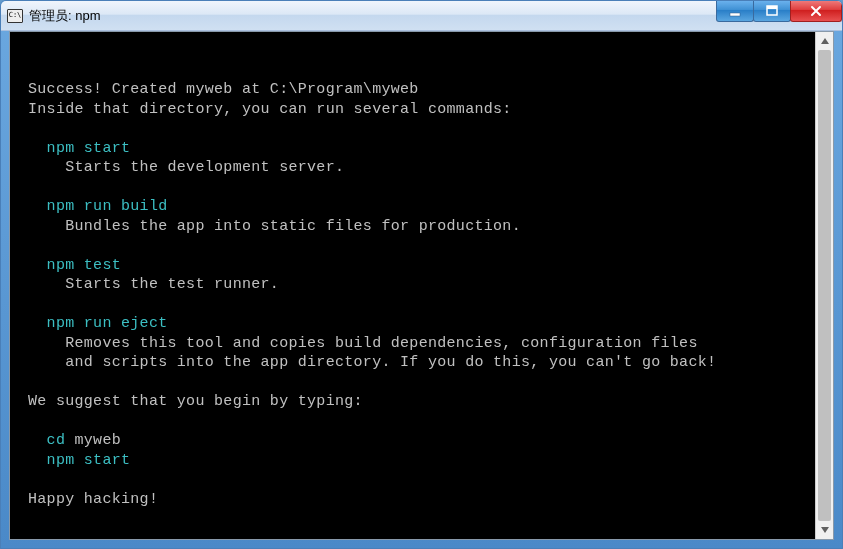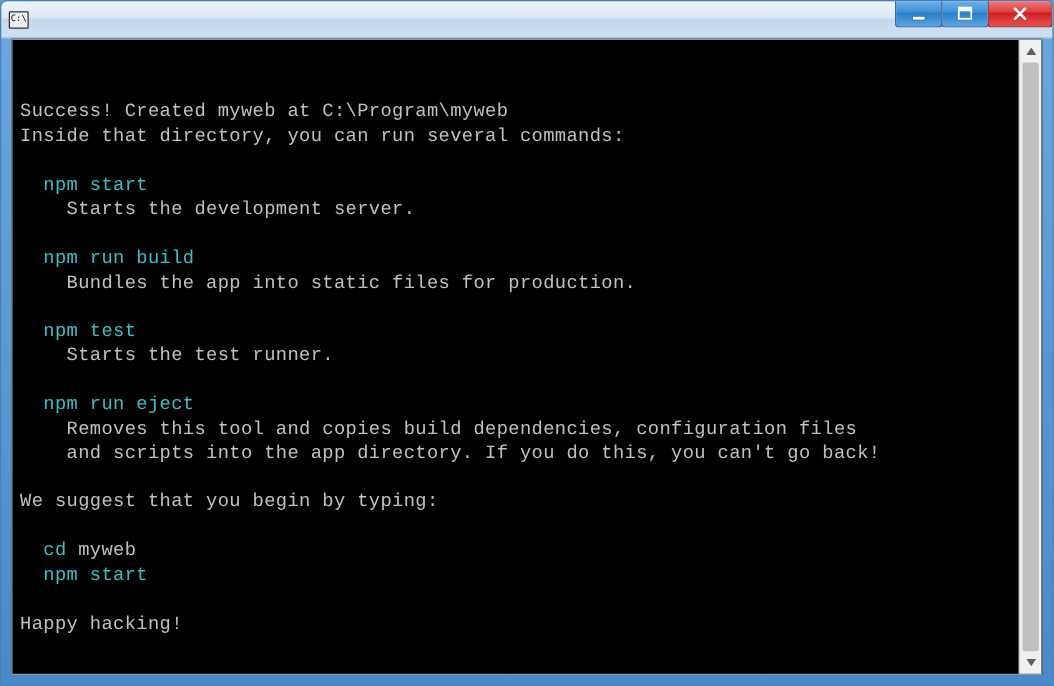--- a/index.html
+++ b/index.html
@@ -90,21 +90,21 @@
       right: 8px;
       top: 30px;
       bottom: 8px;
       background: #000;
       border: 1px solid #8899aa;
       overflow: hidden;
     }
     .terminal {
       width: calc(100% - 18px);
       height: 100%;
-      padding: 48px 6px 6px 6px;
+      padding: 48px 6px 6px 18px;
       font-family: "NSimSun", "Consolas", "Courier New", monospace;
       font-size: 15px;
       line-height: 19.5px;
       color: #c0c0c0;
       white-space: pre;
       letter-spacing: 0.3px;
     }
     .cyan {
       color: #3cbfc3;
     }
@@ -143,20 +143,21 @@
     }
   </style>
 </head>
 <body>
 
 <div class="window">
   <div class="titlebar">
     <div class="title-icon">
       <span class="title-icon-inner">C:\</span>
     </div>
+    <div class="title-text">管理员: npm</div>
     <div class="window-controls">
       <div class="win-btn">
         <svg width="12" height="12">
             <rect x="1" y="8" width="10" height="3" fill="#fff" stroke="#2a5a8a" stroke-width="0.5"></rect>
           </svg>
       </div>
       <div class="win-btn">
         <svg width="12" height="12">
             <rect x="1" y="1" width="10" height="9" fill="none" stroke="#fff" stroke-width="1.5"></rect>
             <rect x="1" y="1" width="10" height="3" fill="#fff"></rect>

